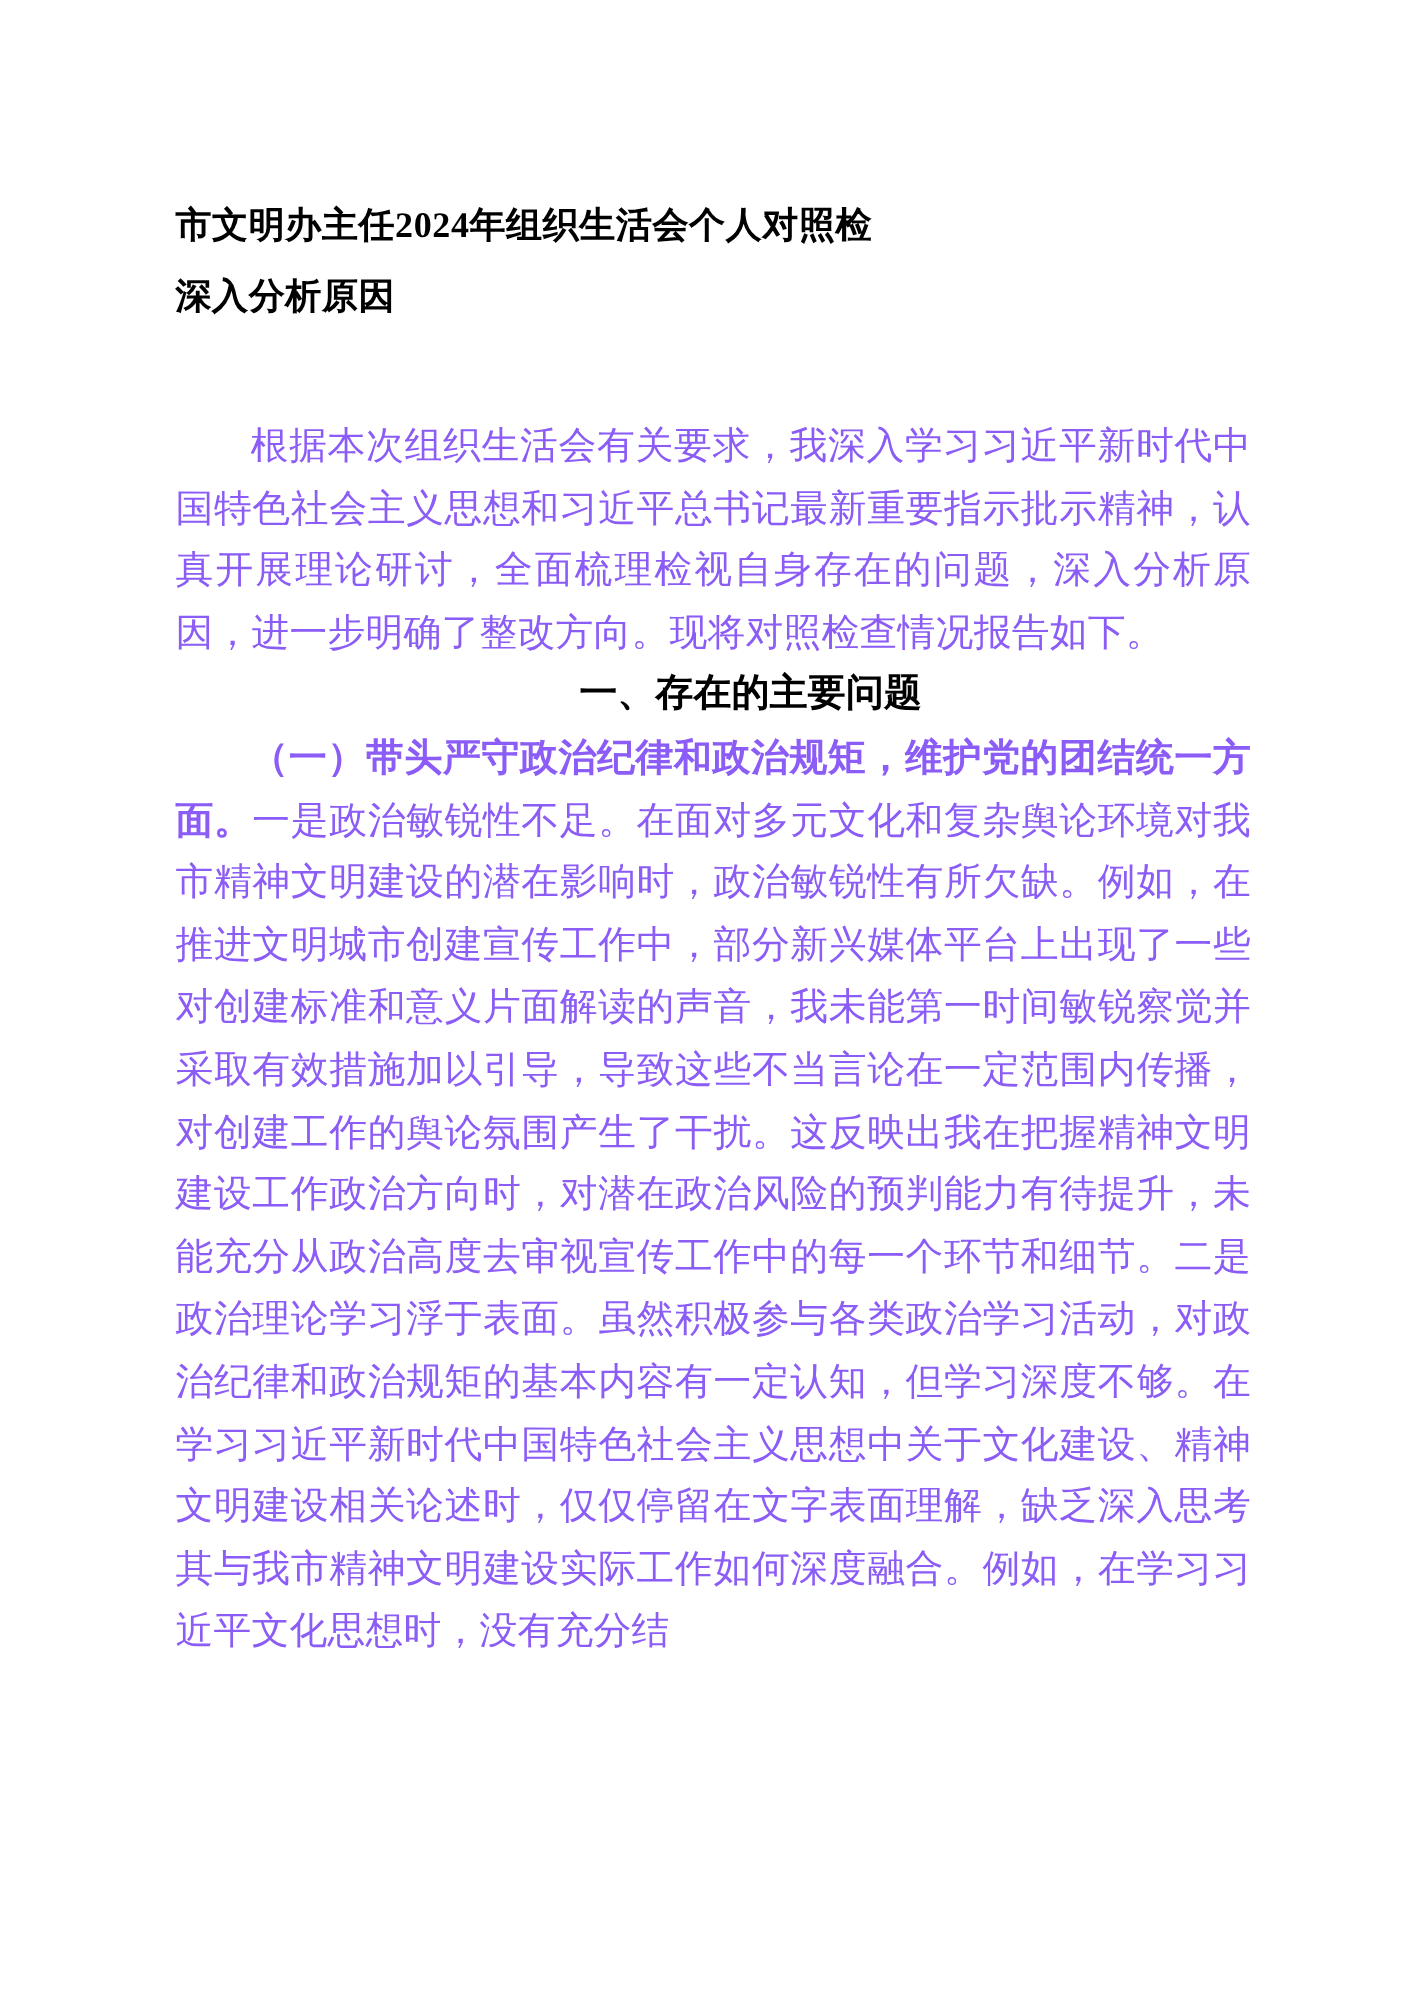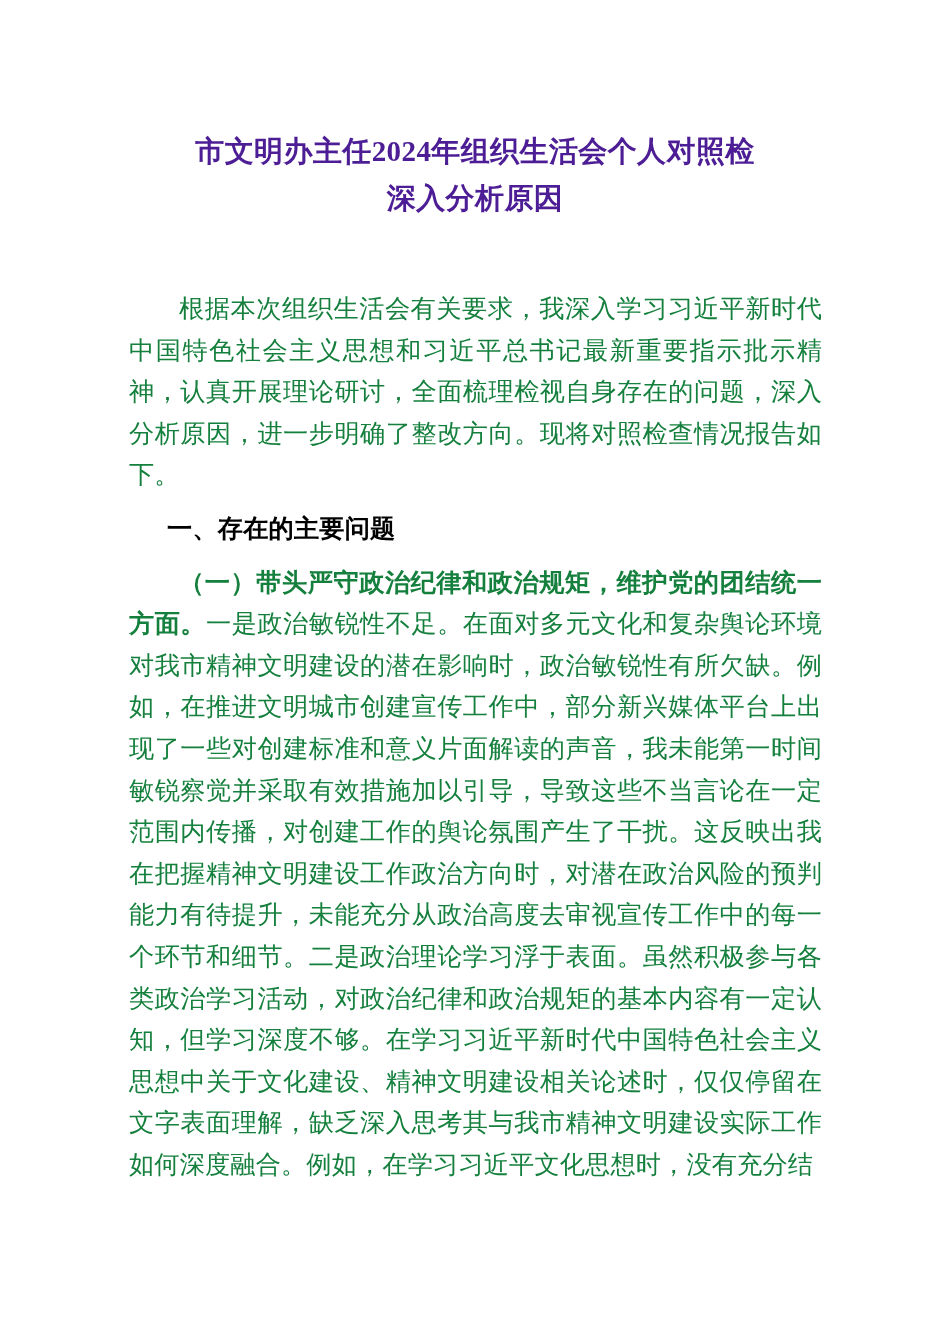--- a/index.html
+++ b/index.html
@@ -24,61 +24,61 @@
     padding: 0;
     background: #ffffff;
   }
 
   
   .doc-title {
     position: absolute;
     left: 117px;
     top: 128px;
     width: 716px;
-    text-align: center;
+    text-align: left;
     font-family: "Liberation Serif", "DejaVu Serif", serif;
     font-weight: 700;
-    font-size: 29px;
+    font-size: 24px;
     line-height: 47px;
     letter-spacing: 0.4px;
-    color: #4c1d95;
+    color: #000000;
   }
 
   
   .body-area {
     position: absolute;
     left: 117px;
     top: 276px;
     width: 717px;
   }
 
   .para {
-    margin: 12px;
+    margin: 0;
     font-family: "DejaVu Serif", "Liberation Serif", serif;
     font-size: 25.2px;
     line-height: 41.6px;
     text-align: justify;
     text-justify: inter-character;
     text-indent: 50px;
     letter-spacing: 0.15px;
-    color: #15803d;
+    color: #8b5cf6;
     word-break: break-all;
   }
 
   
   .heading-1 {
     margin: 0;
     font-family: "Liberation Sans", "DejaVu Sans", sans-serif;
     font-weight: 700;
     font-size: 25.2px;
     line-height: 41.6px;
     text-indent: 50px;
     letter-spacing: 0.2px;
     color: #000;
-    text-align: left;
+    text-align: center;
   }
 
   
   .b {
     font-weight: 700;
   }
 </style>
 </head>
 <body>
 

